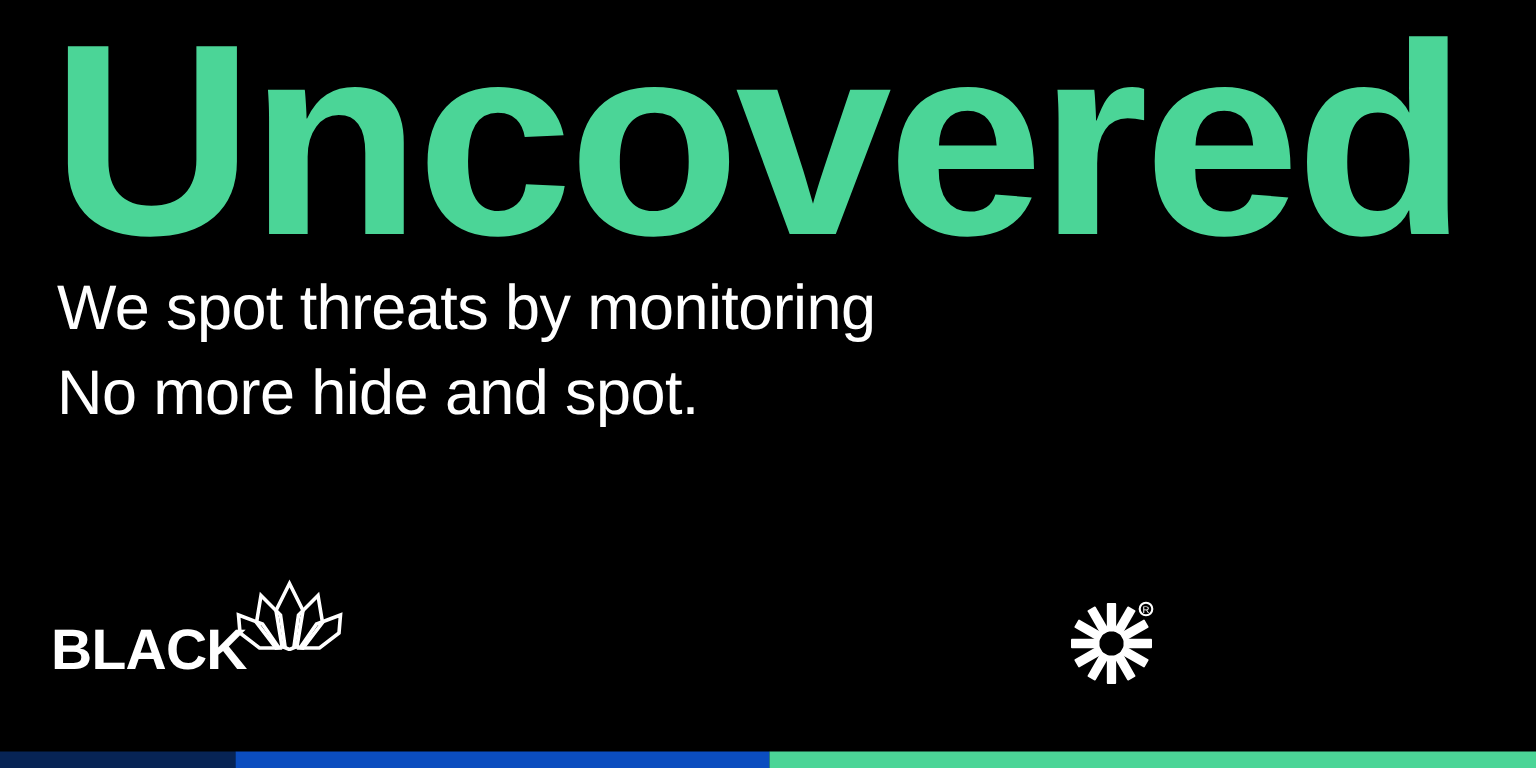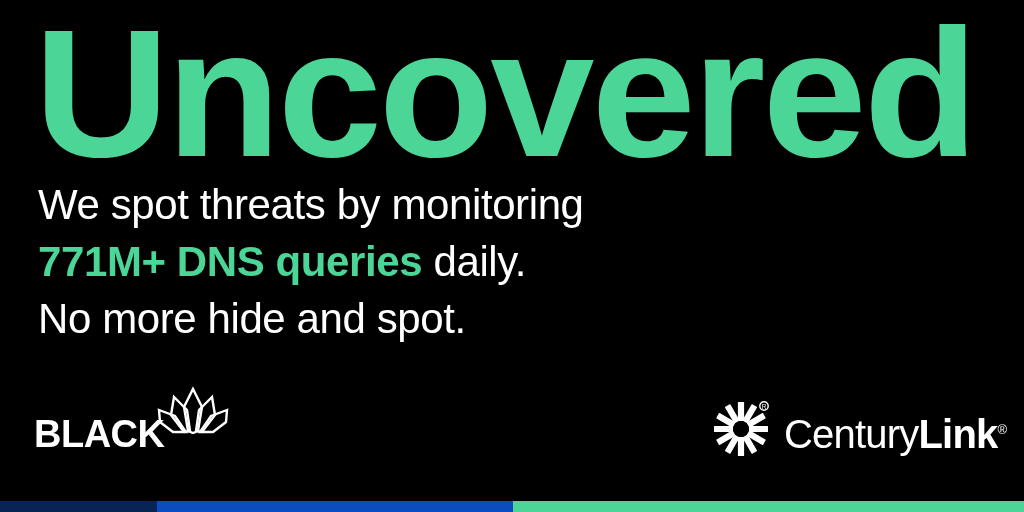--- a/index.html
+++ b/index.html
@@ -156,21 +156,20 @@
 </style>
 </head>
 <body>
 
 <div class="banner">
 
   <div class="headline">Uncovered</div>
 
   <div class="subcopy">
     <span class="line">We spot threats by monitoring</span>
-    <span class="line"><span class="hl">771M+ DNS queries</span><span> daily.</span></span>
     <span class="line">No more hide and spot.</span>
   </div>
 
   <div class="bll-logo">
     <span class="bll-mark">
       <svg viewBox="0 0 72 48" width="72" height="48" aria-hidden="true">
         <g fill="none" stroke="#FFFFFF" stroke-width="2.4" stroke-linejoin="miter">
 
           <path d="M36 3 L45 21 L41 45 L36 47 L31 45 L27 21 Z"></path>
 
@@ -231,21 +230,20 @@
                 <rect x="-3.1" y="-27" width="6.2" height="19" rx="0.6"></rect>
               </g>
           </g>
         </g>
         <g fill="none" stroke="#FFFFFF" stroke-width="1.4">
           <circle cx="52" cy="6" r="4.2"></circle>
         </g>
         <text x="52" y="8.6" fill="#FFFFFF" font-size="6.4" font-family="Liberation Sans, sans-serif" text-anchor="middle">R</text>
       </svg>
     </span>
-    <div class="cl-wordmark"><span class="century">Century</span><span class="link">Link</span><span class="reg">®</span></div>
   </div>
 
   <div class="colorbar">
     <div class="seg seg-navy" style="background: rgb(7, 36, 85); width: 157px;"></div>
     <div class="seg seg-blue" style="background: rgb(11, 77, 191); width: 356px;"></div>
     <div class="seg seg-green" style="background: rgb(75, 213, 151);"></div>
   </div>
 
 </div>
 

